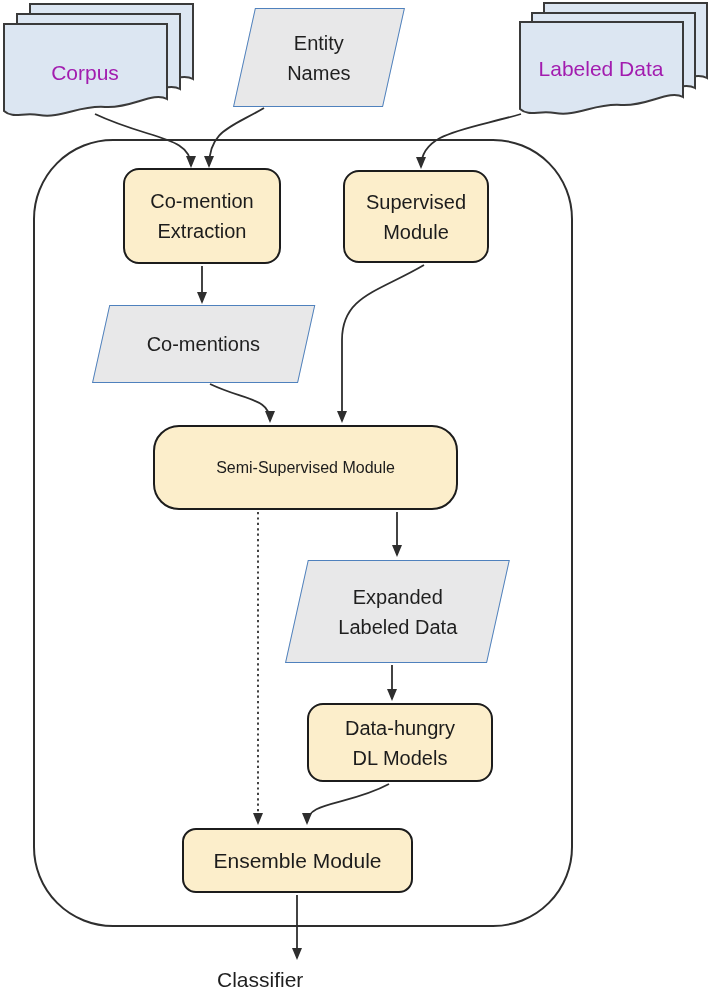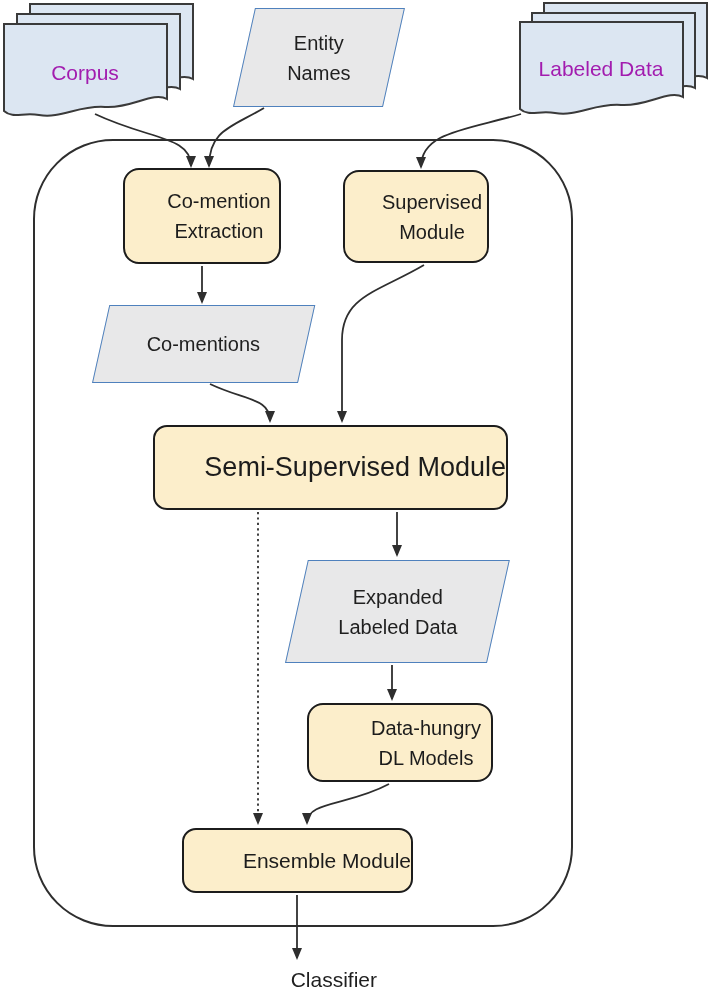--- a/index.html
+++ b/index.html
@@ -11,21 +11,21 @@
 
   
   .container-outline{
     left:33px;top:139px;width:540px;height:788px;
     border:2px solid #2e2e2e;border-radius:80px;background:transparent;
   }
 
   
   .node{
     background:#fceecb;border:2px solid #1c1c1c;border-radius:16px;
-    display:flex;align-items:center;justify-content:flex-end;text-align:center;
+    display:flex;align-items:center;justify-content:center;text-align:center;
     font-size:20px;line-height:1.5;color:#1c1c1c;
   }
 
   
   .para{
     background:#e8e8e9;border:1.5px solid #4f81bd;
     transform:skewX(-12.5deg);transform-origin:0 100%;
     display:flex;align-items:center;justify-content:center;
   }
   .para .plabel{
@@ -35,21 +35,21 @@
 
   
   .doclabel{
     display:flex;align-items:center;justify-content:center;text-align:center;
     font-size:21px;color:#a21caf;
   }
 
   .wrap2{display:inline-block;}
 
   .classifier{
-    text-align:right;font-size:21px;color:#1f1f1f;
+    text-align:left;font-size:21px;color:#1f1f1f;
   }
 
   svg.overlay{position:absolute;left:0;top:0;pointer-events:none;}
   .edge{fill:none;stroke:#2e2e2e;stroke-width:1.8;}
   .edge.dotted{stroke-dasharray:2.2 3.2;}
   .docshape{fill:#dce6f2;stroke:#3a3a3a;stroke-width:2;}
 </style>
 </head>
 <body>
 
@@ -92,21 +92,21 @@
   </div>
 
   <div class="abs node" style="left:343px;top:170px;width:146px;height:93px;">
     <span class="wrap2" style="max-width:110px;">Supervised Module</span>
   </div>
 
   <div class="abs para" style="left:92px;top:305px;width:206px;height:78px;">
     <span class="plabel">Co-mentions</span>
   </div>
 
-  <div class="abs node" style="left:153px;top:425px;width:355px;height:85px;border-radius:14px;font-size:27px;">
+  <div class="abs node" style="left:153px;top:425px;width:305px;height:85px;border-radius:26px;font-size:16px;">
     <span>Semi-Supervised Module</span>
   </div>
 
   <div class="abs para" style="left:285px;top:560px;width:202px;height:103px;">
     <span class="plabel wrap2" style="max-width:125px;">Expanded Labeled Data</span>
   </div>
 
   <div class="abs node" style="left:182px;top:828px;width:231px;height:65px;border-radius:14px;font-size:21px;">
     <span>Ensemble Module</span>
   </div>

